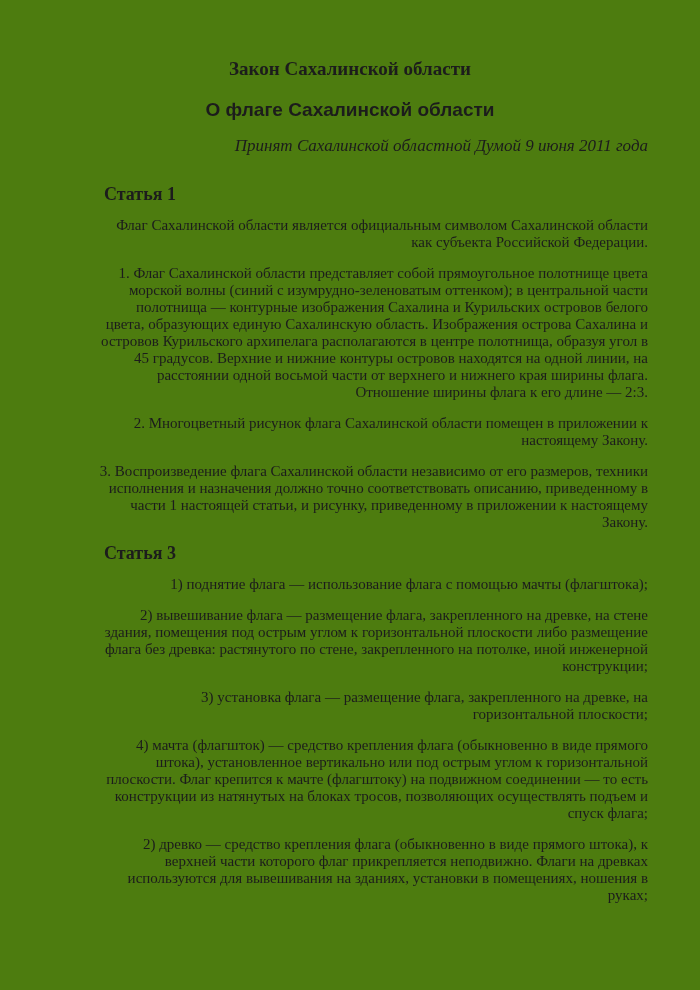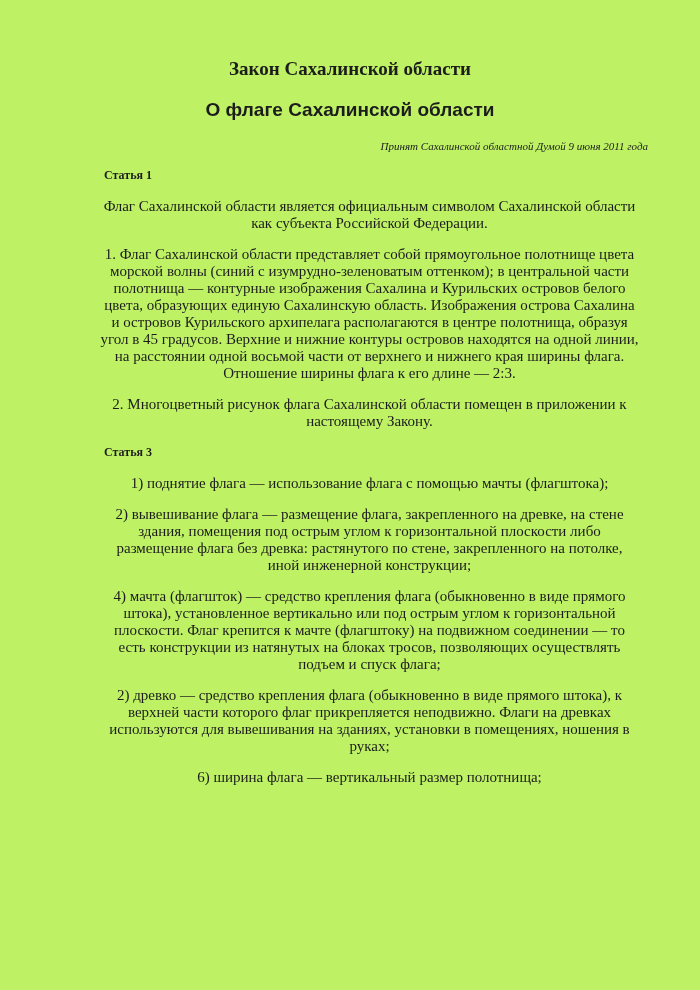--- a/index.html
+++ b/index.html
@@ -5,21 +5,21 @@
   html, body {
     margin: 0;
     padding: 0;
     background: #ffffff;
   }
   .page {
     position: relative;
     width: 700px;
     height: 990px;
     box-sizing: border-box;
-    background: #bef264;
+    background: #4d7c0f;
     color: #1c1c1c;
     font-family: "Liberation Serif", serif;
     padding-top: 58px;
     overflow: hidden;
   }
   .doc-header {
     text-align: center;
   }
   .doc-title {
     font-family: "Liberation Serif", serif;
@@ -31,60 +31,61 @@
   .doc-subtitle {
     font-family: "Liberation Sans", sans-serif;
     font-size: 19px;
     font-weight: bold;
     line-height: 22px;
     margin: 19px 0 0 0;
   }
   .doc-adoption {
     font-family: "Liberation Serif", serif;
     font-style: italic;
-    font-size: 11px;
+    font-size: 17px;
     line-height: 18px;
     text-align: right;
-    margin: 16px 52px 12px 0;
+    margin: 16px 52px 31px 0;
   }
   .doc-body {
     padding: 0 52px 0 99px;
   }
   .article-heading {
     font-family: "Liberation Serif", serif;
-    font-size: 12px;
+    font-size: 18px;
     font-weight: bold;
     line-height: 17px;
     margin: 0 0 14px 5px;
   }
   .para {
     font-family: "Liberation Serif", serif;
     font-size: 15px;
     line-height: 17px;
-    margin: 0 8px 14px 0;
-    text-align: center;
+    margin: 0 0 14px 0;
+    text-align: right;
   }
 </style>
 </head>
 <body>
 
 <div class="page">
   <header class="doc-header">
     <h1 class="doc-title">Закон Сахалинской области</h1>
     <h2 class="doc-subtitle">О флаге Сахалинской области</h2>
     <p class="doc-adoption">Принят Сахалинской областной Думой 9 июня 2011 года</p>
   </header>
 
   <main class="doc-body">
     <h3 class="article-heading">Статья 1</h3>
     <p class="para">Флаг Сахалинской области является официальным символом Сахалинской области как субъекта Российской Федерации.</p>
 
     <p class="para">1. Флаг Сахалинской области представляет собой прямоугольное полотнище цвета морской волны (синий с изумрудно-зеленоватым оттенком); в центральной части полотнища — контурные изображения Сахалина и Курильских островов белого цвета, образующих единую Сахалинскую область. Изображения острова Сахалина и островов Курильского архипелага располагаются в центре полотнища, образуя угол в 45 градусов. Верхние и нижние контуры островов находятся на одной линии, на расстоянии одной восьмой части от верхнего и нижнего края ширины флага. Отношение ширины флага к его длине — 2:3.</p>
     <p class="para">2. Многоцветный рисунок флага Сахалинской области помещен в приложении к настоящему Закону.</p>
+    <p class="para">3. Воспроизведение флага Сахалинской области независимо от его размеров, техники исполнения и назначения должно точно соответствовать описанию, приведенному в части 1 настоящей статьи, и рисунку, приведенному в приложении к настоящему Закону.</p>
 
     <h3 class="article-heading">Статья 3</h3>
     <p class="para">1) поднятие флага — использование флага с помощью мачты (флагштока);</p>
     <p class="para">2) вывешивание флага — размещение флага, закрепленного на древке, на стене здания, помещения под острым углом к горизонтальной плоскости либо размещение флага без древка: растянутого по стене, закрепленного на потолке, иной инженерной конструкции;</p>
+    <p class="para">3) установка флага — размещение флага, закрепленного на древке, на горизонтальной плоскости;</p>
     <p class="para">4) мачта (флагшток) — средство крепления флага (обыкновенно в виде прямого штока), установленное вертикально или под острым углом к горизонтальной плоскости. Флаг крепится к мачте (флагштоку) на подвижном соединении — то есть конструкции из натянутых на блоках тросов, позволяющих осуществлять подъем и спуск флага;</p>
     <p class="para">2) древко — средство крепления флага (обыкновенно в виде прямого штока), к верхней части которого флаг прикрепляется неподвижно. Флаги на древках используются для вывешивания на зданиях, установки в помещениях, ношения в руках;</p>
-    <p class="para">6) ширина флага — вертикальный размер полотнища;</p>
   </main>
 </div>
 
 </body></html>

